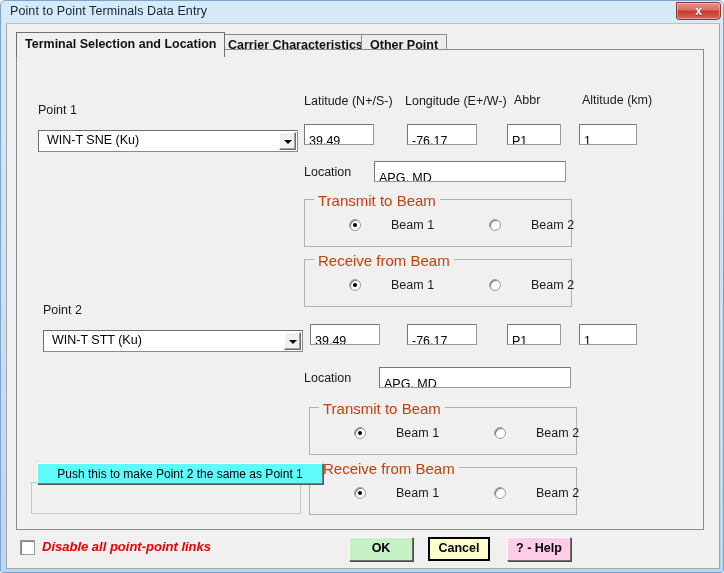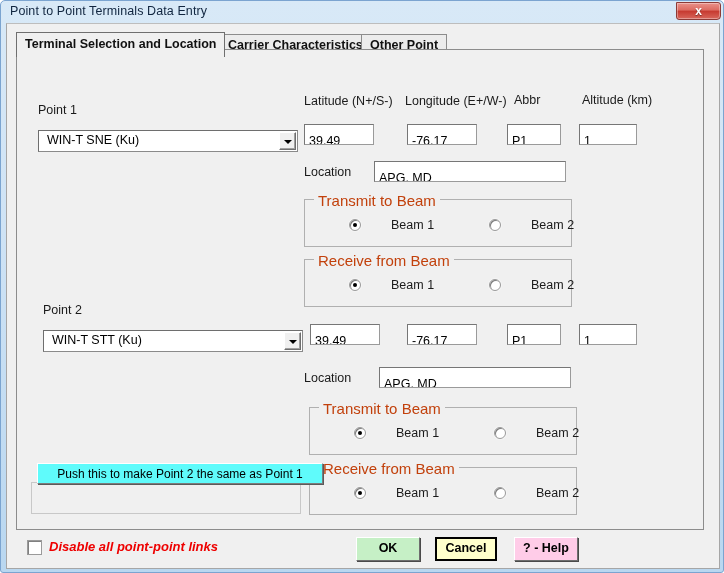--- a/index.html
+++ b/index.html
@@ -261,21 +261,21 @@
   .btn-sync-frame {
     position: absolute;
     box-sizing: border-box;
     border: 1px solid #c8c8c8;
     background: #f0f0f0;
   }
 
   
   .bottombar {
     position: absolute;
-    left: 9px;
+    left: 2px;
     top: 512px;
     width: 688px;
     height: 26px;
   }
   .chk {
     position: absolute;
     left: 11px;
     top: 4px;
     width: 15px;
     height: 15px;

